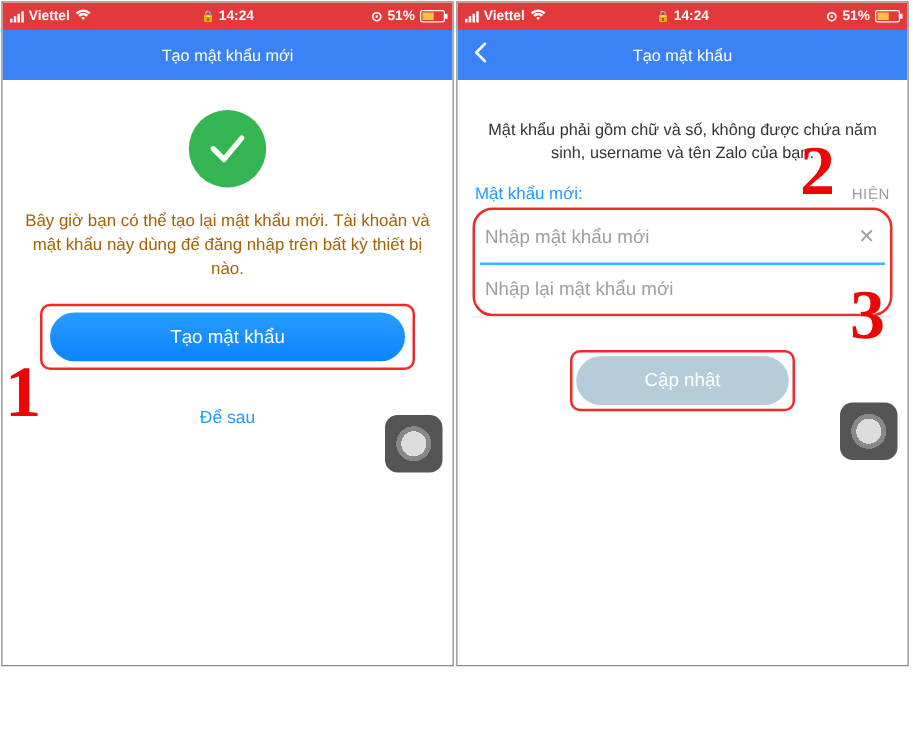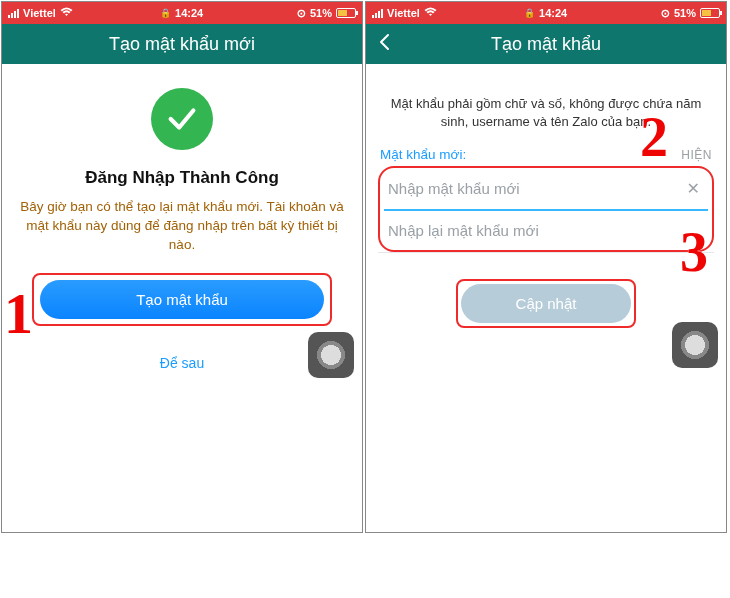--- a/index.html
+++ b/index.html
@@ -38,26 +38,26 @@
   .signal-bars { display:inline-flex; align-items:flex-end; gap:1px; }
   .signal-bars span { width:2px; background:#fff; display:inline-block;}
   .b1{height:3px}.b2{height:5px}.b3{height:7px}.b4{height:9px}
   .lock-mini { font-size:9px; }
   .battery-box { width:20px; height:10px; border:1px solid #fff; border-radius:2px; position:relative; display:inline-block; }
   .battery-box::after { content:''; position:absolute; right:-3px; top:2px; width:2px; height:4px; background:#fff; }
   .battery-fill { position:absolute; left:1px; top:1px; bottom:1px; width:50%; background:#f5c242; }
 
   .header {
     height: 40px;
-    background: #0f766e;
+    background: #3b82f6;
     color: #fff;
     display: flex;
     align-items: center;
     justify-content: center;
-    font-size: 18px;
+    font-size: 13px;
     font-weight: 400;
     position: relative;
   }
   .back-btn {
     position: absolute;
     left: 12px;
     font-size: 22px;
     font-weight: 300;
     line-height: 1;
     cursor: pointer;
@@ -212,21 +212,20 @@
   <div class="header">
     <span>Tạo mật khẩu mới</span>
   </div>
 
   <div class="check-circle">
     <svg viewBox="0 0 24 24">
         <path d="M4 12 L10 18 L20 6" stroke="#fff" stroke-width="3" fill="none" stroke-linecap="round" stroke-linejoin="round"></path>
       </svg>
   </div>
 
-  <div class="success-title">Đăng Nhập Thành Công</div>
   <div class="success-desc">Bây giờ bạn có thể tạo lại mật khẩu mới. Tài khoản và mật khẩu này dùng để đăng nhập trên bất kỳ thiết bị nào.</div>
 
   <div class="highlight-box">
     <button class="primary-btn">Tạo mật khẩu</button>
   </div>
 
   <div class="later-link">Để sau</div>
 
   <div class="assistive assistive-left"></div>
 </div>

